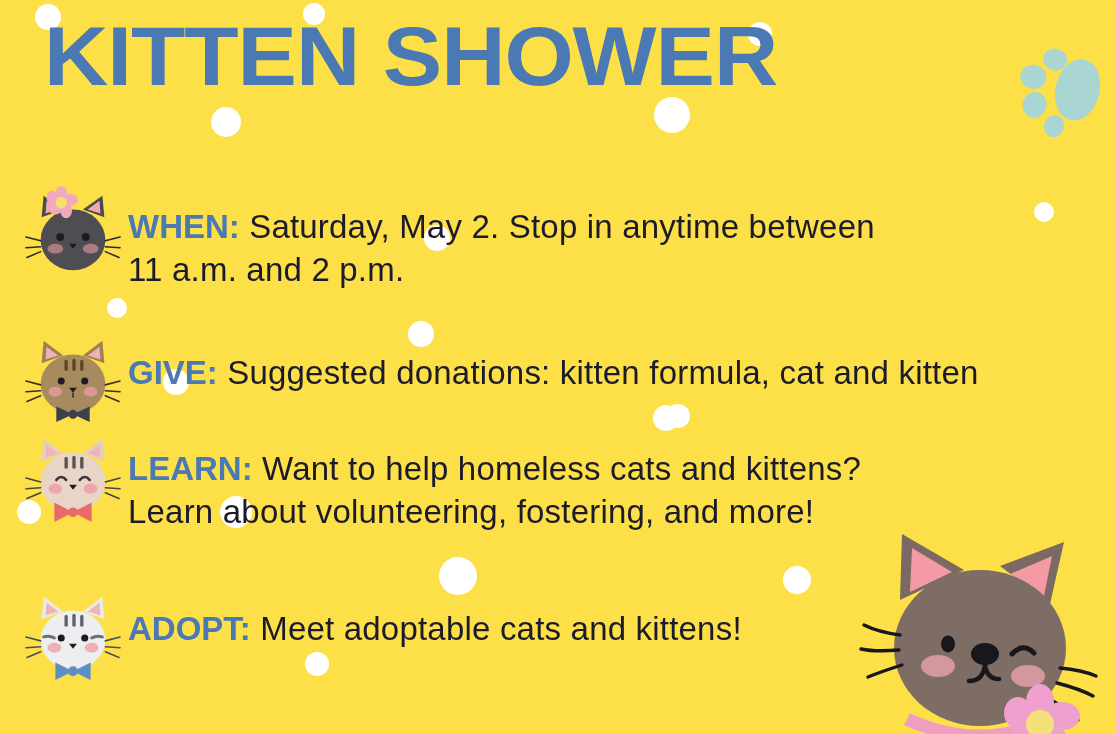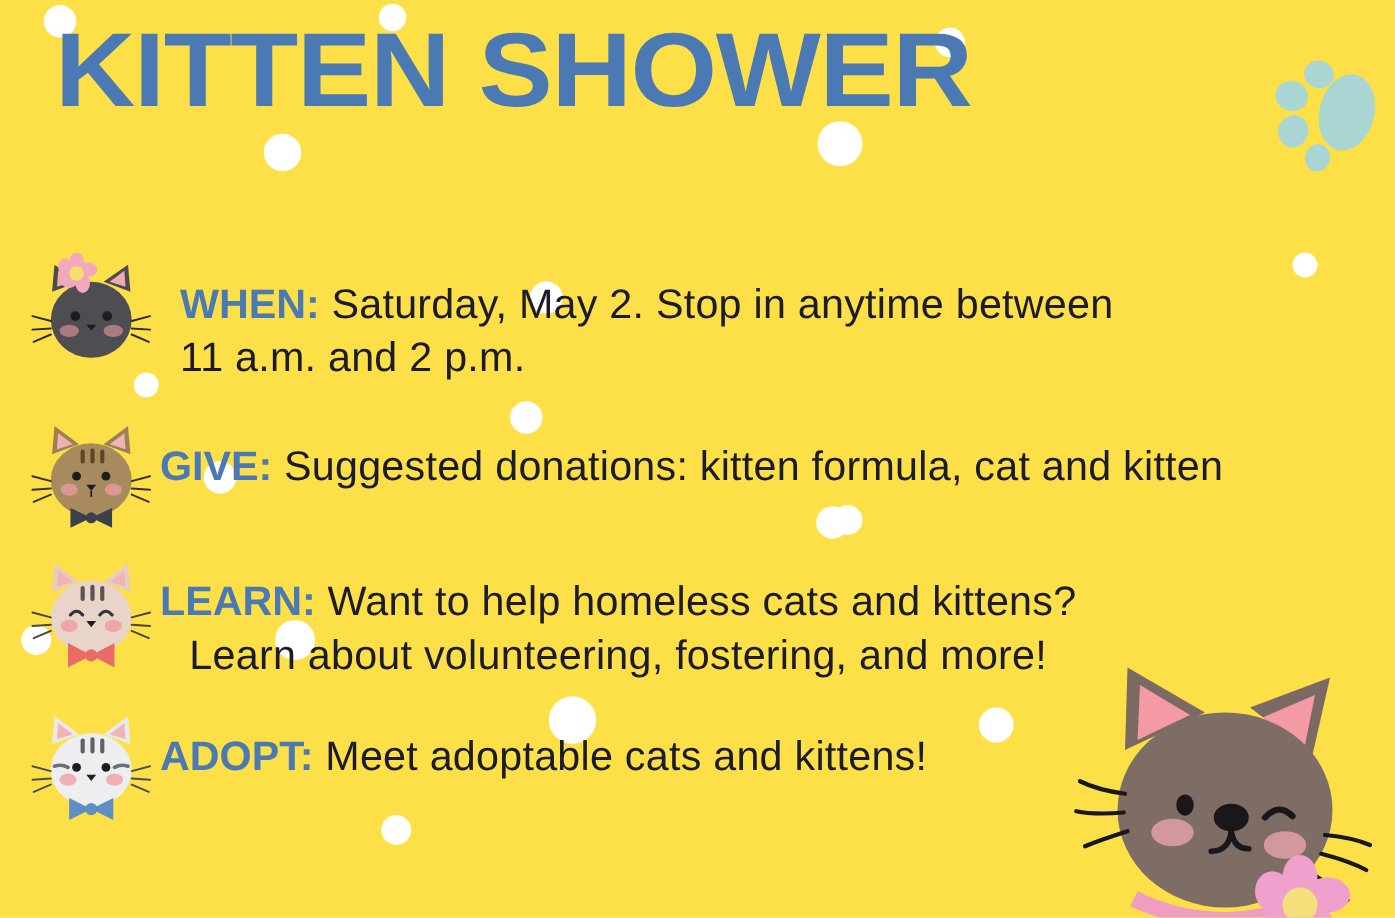--- a/index.html
+++ b/index.html
@@ -58,24 +58,24 @@
     letter-spacing:0.2px;
     transform:scaleX(1.0);
     transform-origin:left top;
   }
   .lbl{
     color:#4b79b4;
     font-weight:bold;
     letter-spacing:0px;
   }
 
-  .r1{left:18px;top:200px;gap:16px;}
+  .r1{left:18px;top:184px;}
   .r2{left:18px;top:330px;}
-  .r3{left:18px;top:440px;text-align:center;}
-  .r4{left:18px;top:562px;}
+  .r3{left:18px;top:428px;}
+  .r4{left:18px;top:586px;}
   .r1 .body-text{padding-top:22px;}
   .r2 .body-text{padding-top:22px;}
   .r3 .body-text{padding-top:20px;}
   .r4 .body-text{padding-top:22px;}
 
   .closing{
     position:absolute;left:146px;top:660px;
     font-family:"Liberation Sans Narrow","Liberation Sans",sans-serif;
     font-size:33px;line-height:1.3;color:#1b1b2b;
     white-space:nowrap;

